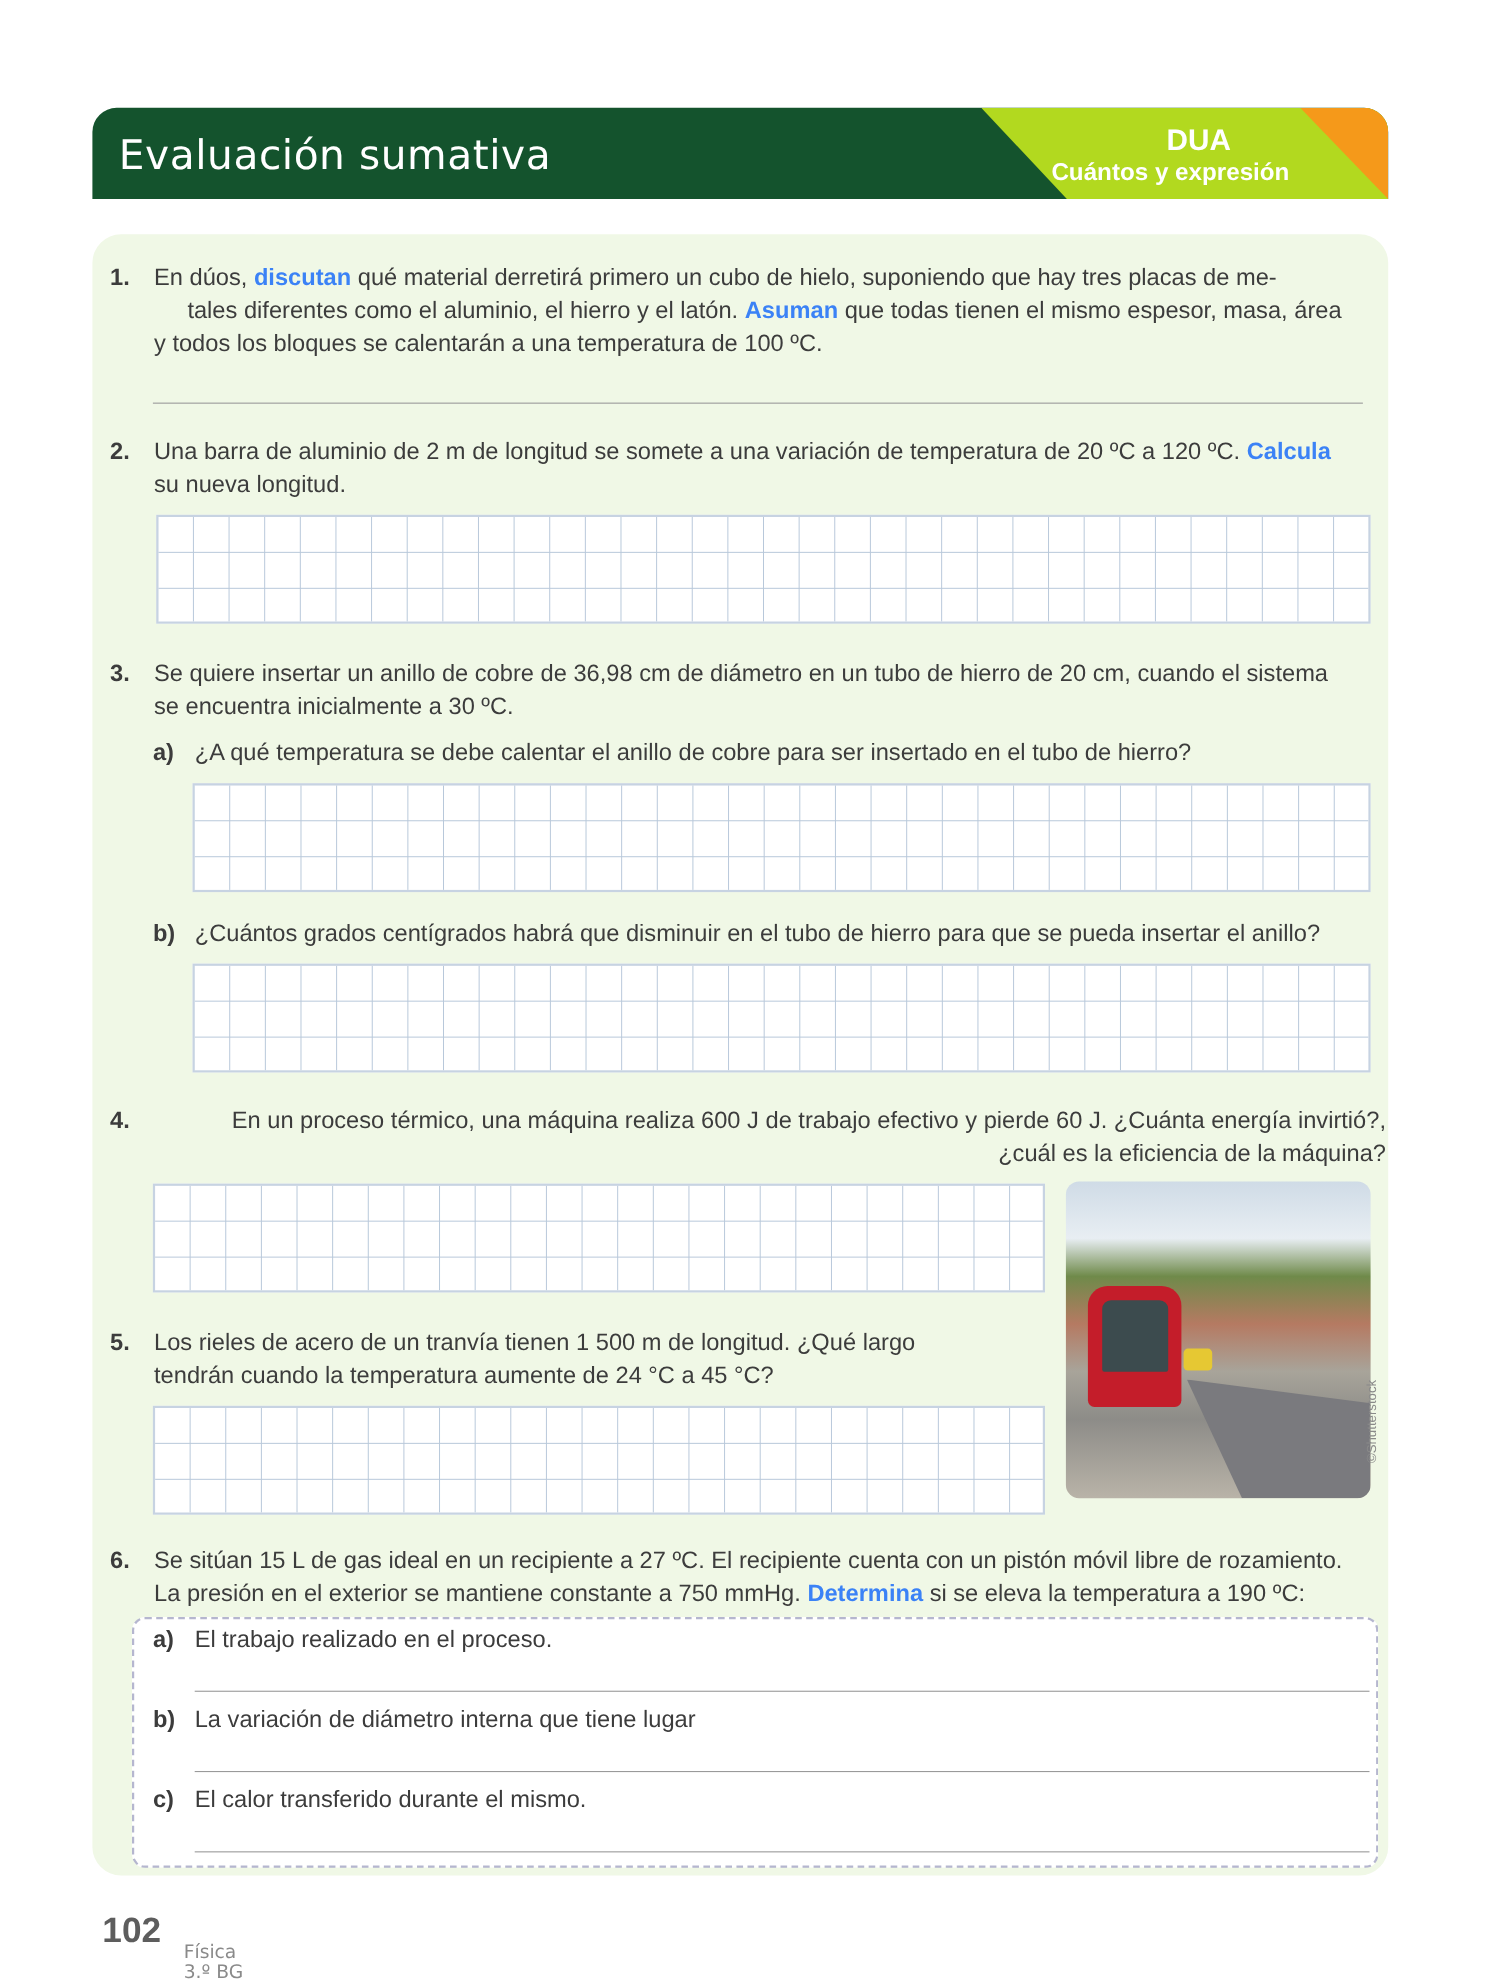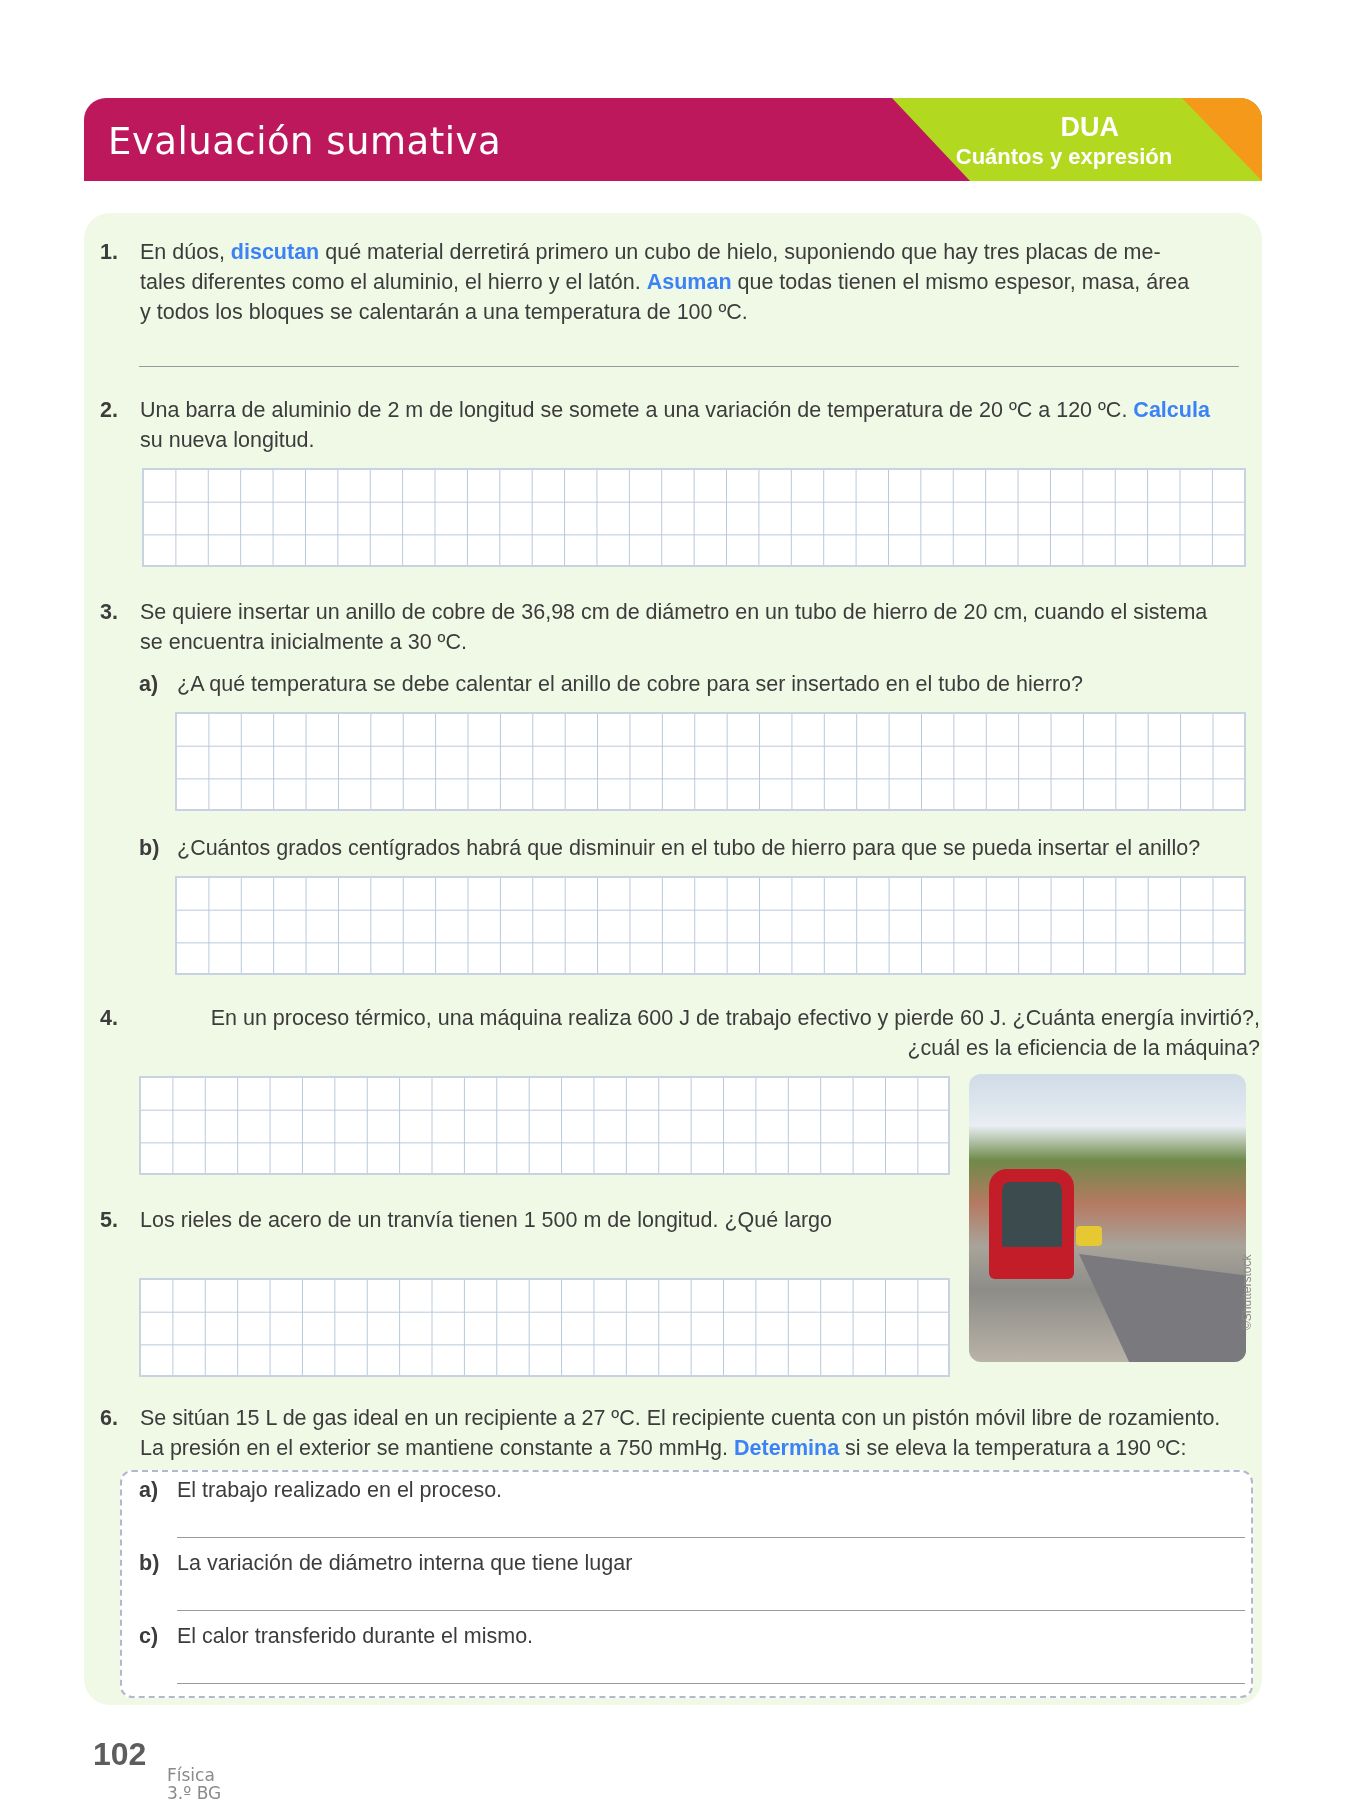--- a/index.html
+++ b/index.html
@@ -3,21 +3,21 @@
 <meta charset="utf-8">
 <style>
   html, body { margin: 0; padding: 0; }
   body {
     width: 1350px; height: 1800px; position: relative; background: #ffffff;
     font-family: "Liberation Sans", "DejaVu Sans", sans-serif; color: #3a3a3a;
     overflow: hidden;
   }
   .header {
     position: absolute; left: 84px; top: 98px; width: 1178px; height: 83px;
-    border-radius: 22px 22px 0 0; overflow: hidden; background: #be185d;
+    border-radius: 22px 22px 0 0; overflow: hidden; background: #14532d;
   }
   .header .title {
     position: absolute; left: 24px; top: 22px; font-size: 37px; color: #ffffff;
     font-family: "DejaVu Sans", sans-serif; letter-spacing: 0.5px;
   }
   .header .dua-bg {
     position: absolute; right: 0; top: 0; width: 370px; height: 83px; background: #b2d91f;
     clip-path: polygon(0 0, 100% 0, 100% 100%, 78px 100%);
   }
   .header .orange-corner {
@@ -107,21 +107,21 @@
   <div class="dua-title">DUA</div>
   <div class="dua-sub">Cuántos y expresión</div>
 </div>
 
 <div class="panel"></div>
 
 <div class="q" style="top:237px; width:1150px; height:100px;">
   <span class="num">1.</span>
   <div class="text" style="width:1110px;">
     <div style="white-space:nowrap;"><span>En dúos, </span><b>discutan</b><span> qué material derretirá primero un cubo de hielo, suponiendo que hay tres placas de me-</span></div>
-    <div style="white-space:nowrap;"><span>tales diferentes como el aluminio, el hierro y el latón. </span><b>Asuman</b><span> que todas tienen el mismo espesor, masa, área</span></div>
+    <div style="white-space:nowrap;text-align:center;"><span>tales diferentes como el aluminio, el hierro y el latón. </span><b>Asuman</b><span> que todas tienen el mismo espesor, masa, área</span></div>
     <div style="white-space:nowrap;">y todos los bloques se calentarán a una temperatura de 100 ºC.</div>
   </div>
 </div>
 <div class="answer-line" style="left:139px; top:366px; width:1100px;"></div>
 
 <div class="q" style="top:395px; width:1150px; height:64px;">
   <span class="num">2.</span>
   <div class="text" style="width:1120px;">
     <div style="white-space:nowrap;"><span>Una barra de aluminio de 2 m de longitud se somete a una variación de temperatura de 20 ºC a 120 ºC. </span><b>Calcula</b></div>
     <div style="white-space:nowrap;">su nueva longitud.</div>
@@ -162,20 +162,21 @@
   <div class="tram"></div>
   <div class="tram-window"></div>
   <div class="taxi"></div>
 </div>
 <div class="credit">©Shutterstock</div>
 
 <div class="q" style="top:1205px; width:860px; height:64px;">
   <span class="num">5.</span>
   <div class="text" style="width:820px;">
     <div style="white-space:nowrap;">Los rieles de acero de un tranvía tienen 1 500 m de longitud. ¿Qué largo</div>
+    <div style="white-space:nowrap;">tendrán cuando la temperatura aumente de 24 °C a 45 °C?</div>
   </div>
 </div>
 <div class="grid" style="left:139px; top:1278px; width:811px; height:99px;"></div>
 
 <div class="q" style="top:1403px; width:1160px; height:64px;">
   <span class="num">6.</span>
   <div class="text" style="width:1120px;">
     <div style="white-space:nowrap;">Se sitúan 15 L de gas ideal en un recipiente a 27 ºC. El recipiente cuenta con un pistón móvil libre de rozamiento.</div>
     <div style="white-space:nowrap;"><span>La presión en el exterior se mantiene constante a 750 mmHg. </span><b>Determina</b><span> si se eleva la temperatura a 190 ºC:</span></div>
   </div>

